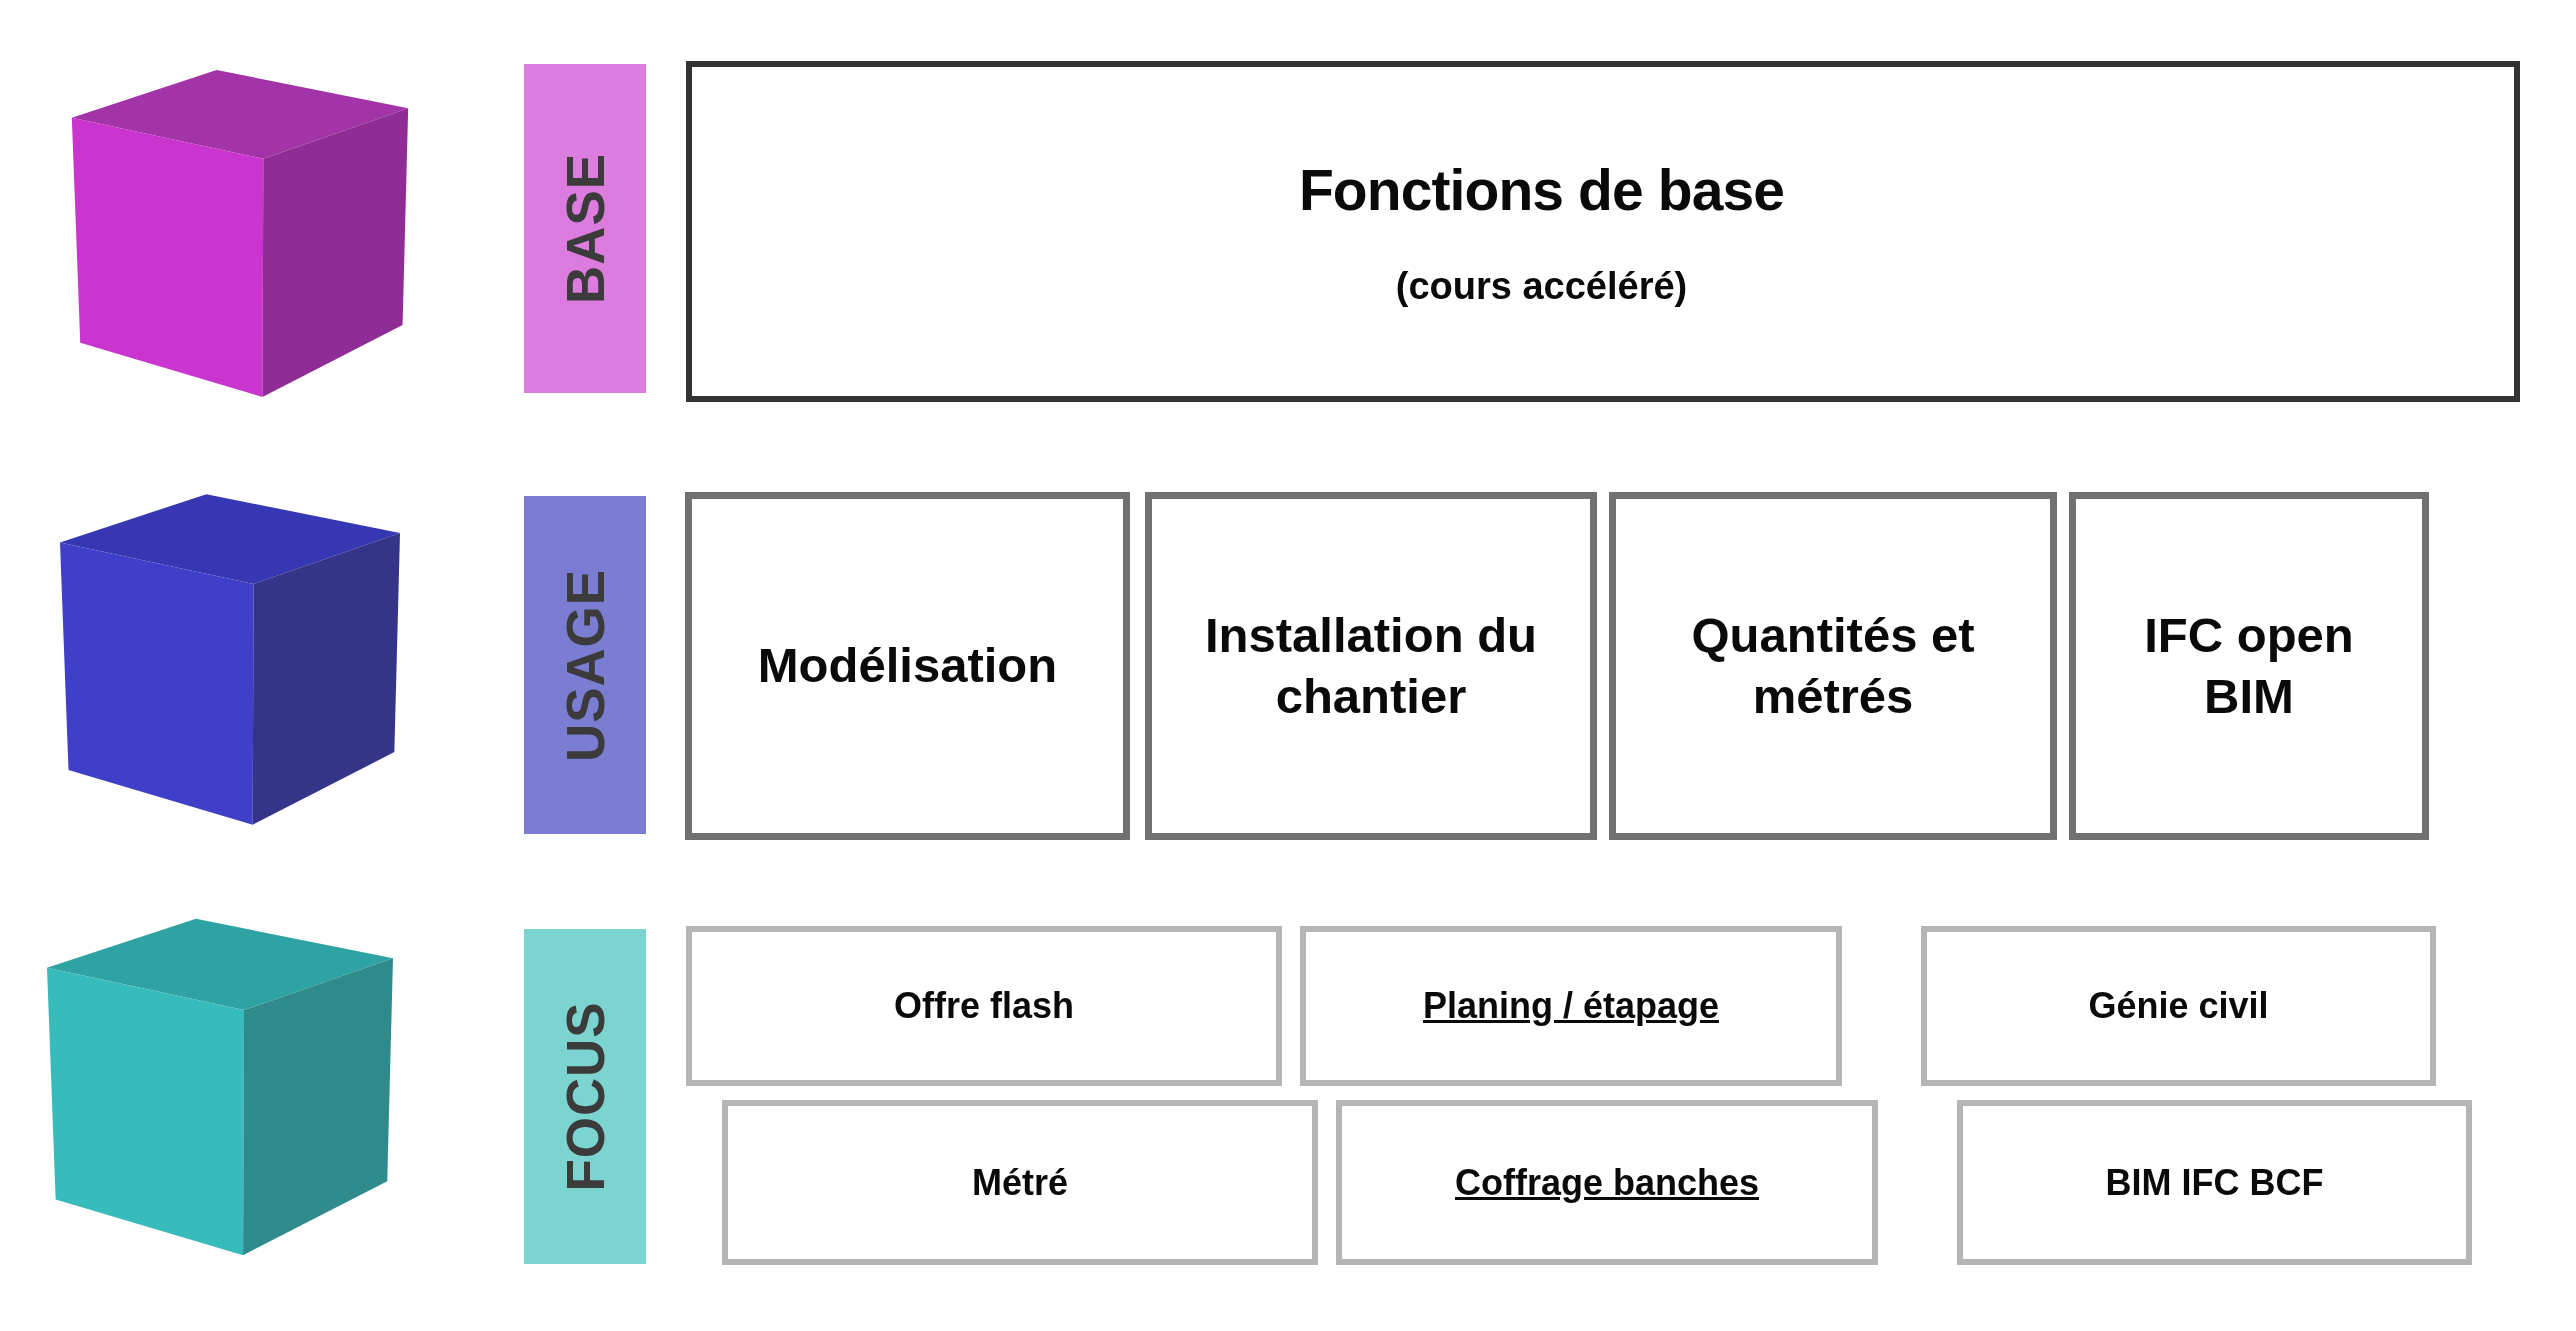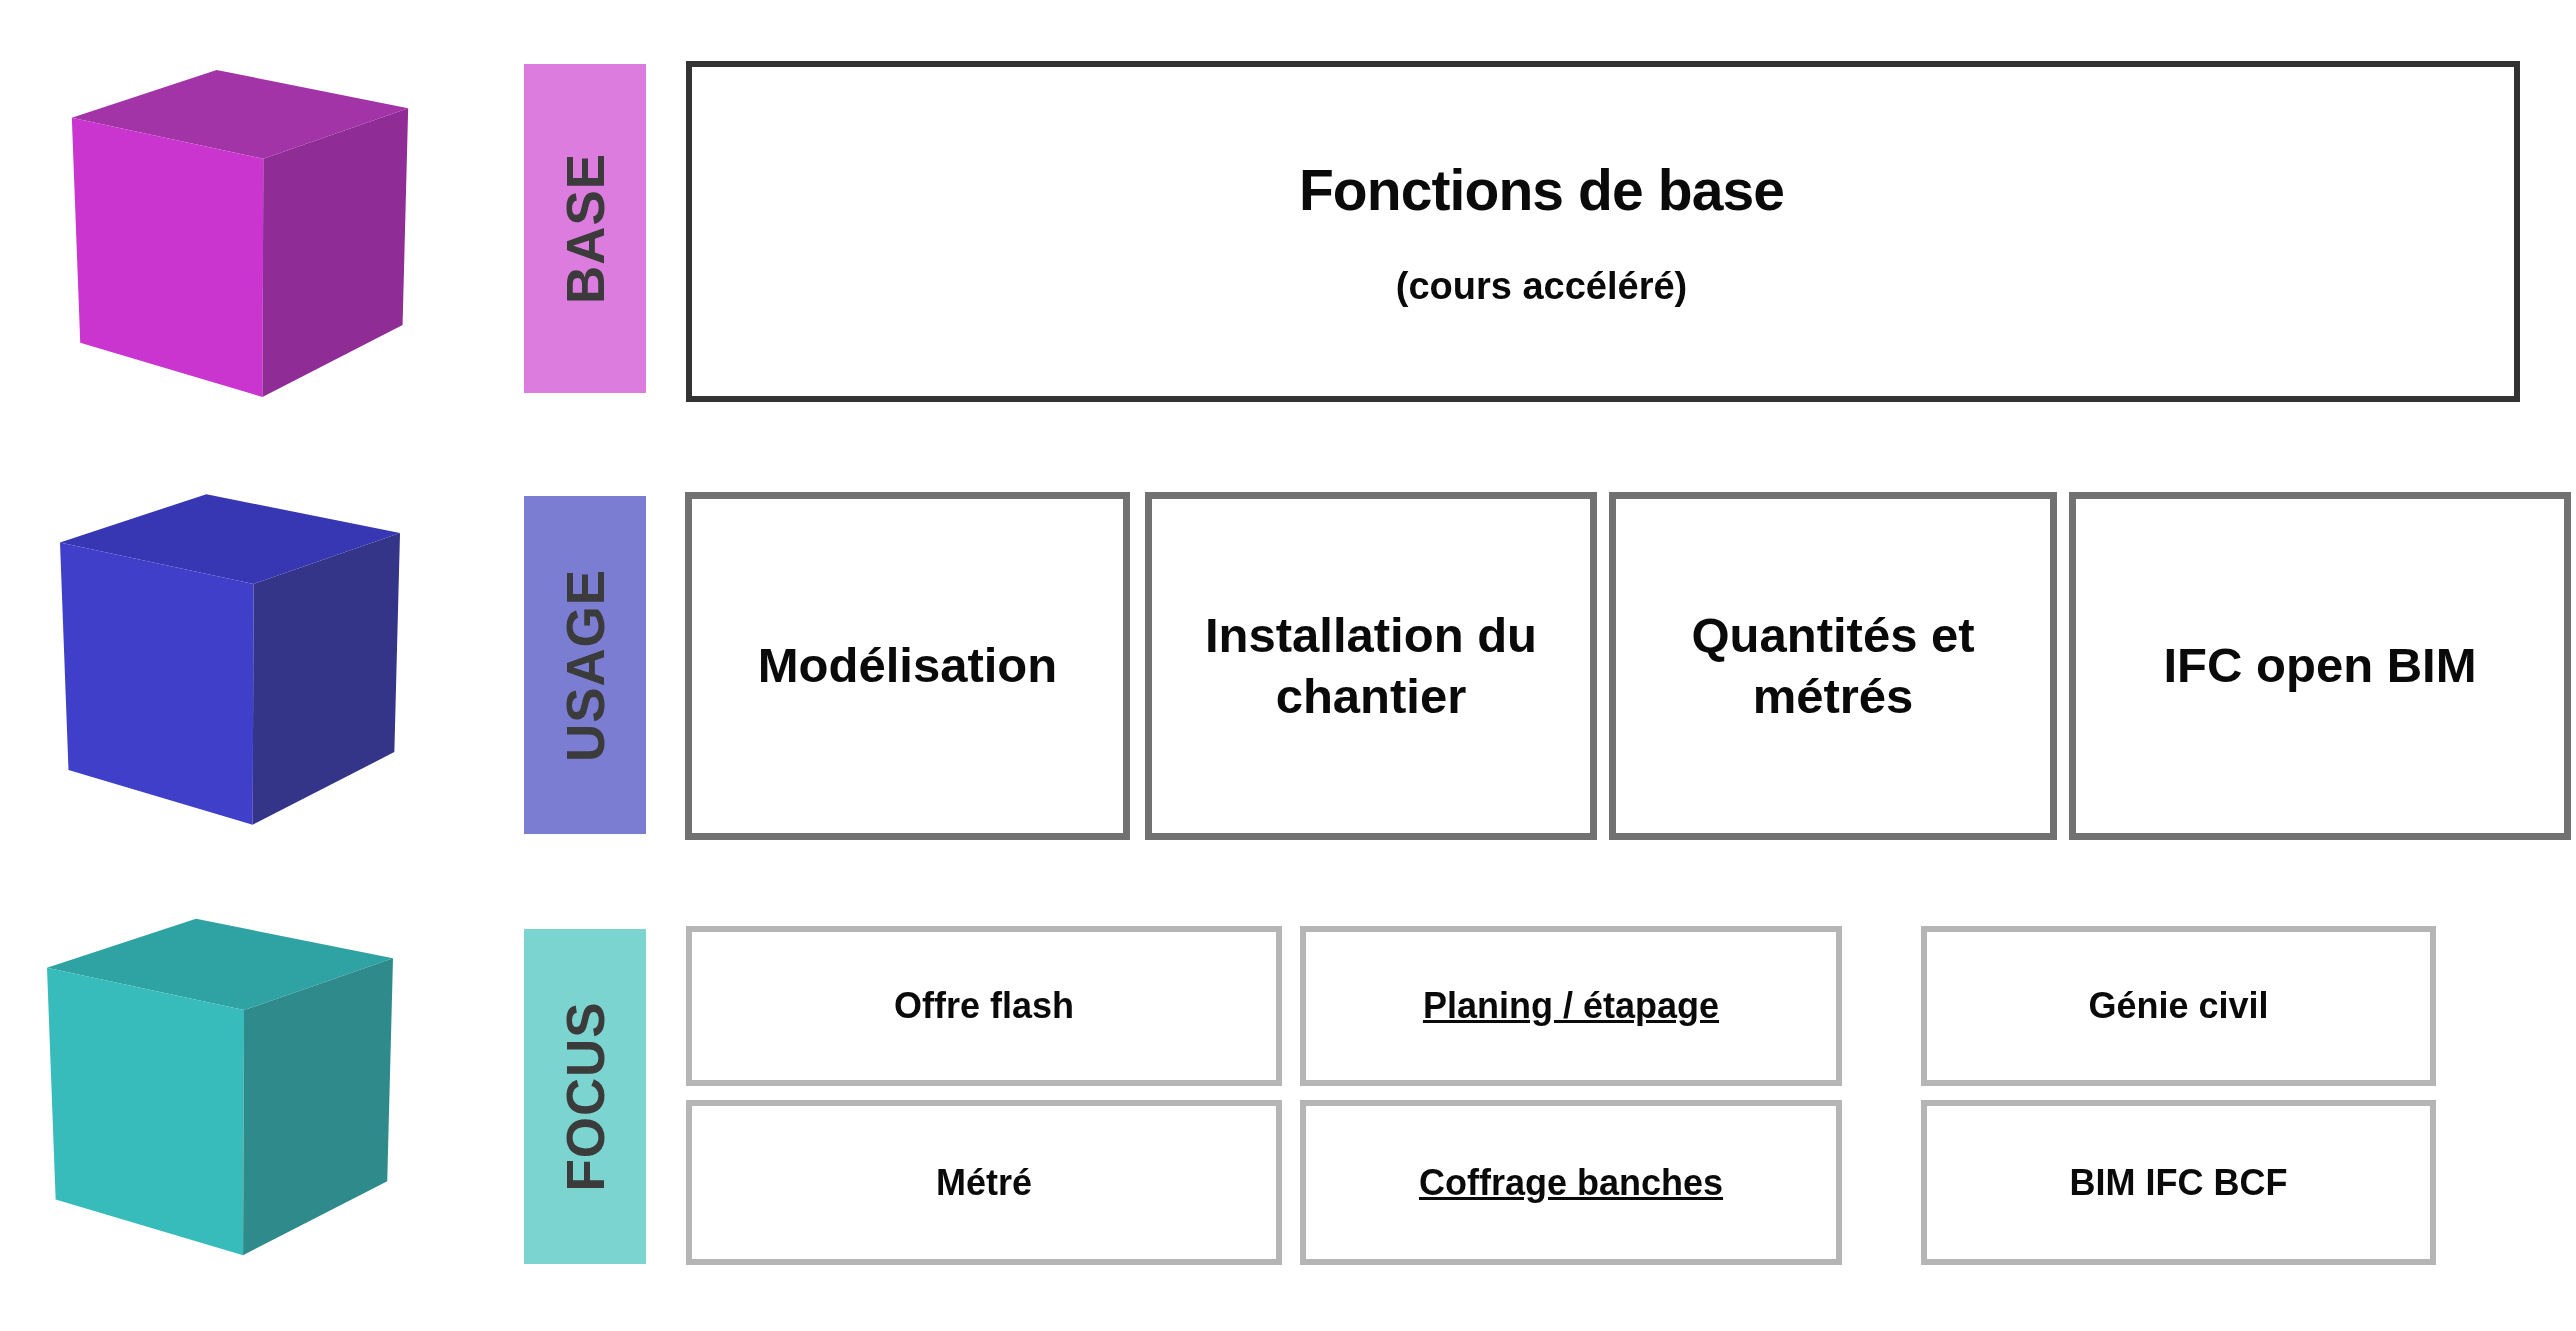--- a/index.html
+++ b/index.html
@@ -54,30 +54,30 @@
   
   .box-usage {
     top: 492px; height: 348px;
     border: 7.6px solid #717171;
     font-size: 49px; line-height: 1.25;
     padding: 0 38px;
   }
   .box-usage-1 { left: 685px;  width: 445px; }
   .box-usage-2 { left: 1145px; width: 452px; }
   .box-usage-3 { left: 1609px; width: 448px; }
-  .box-usage-4 { left: 2069px; width: 502px; justify-content: center; }
+  .box-usage-4 { left: 2069px; width: 360px; justify-content: center; }
 
   
   .box-focus {
     border: 6.6px solid #b5b5b5;
     font-size: 36px; line-height: 1.2;
     padding: 12px 19px;
   }
   .focus-top    { top: 926px;  height: 160px; }
-  .focus-bottom { top: 1100px; height: 165px; }
+  .focus-bottom { top: 1100px; height: 165px; margin-left: 36px; }
   .focus-col-1 { left: 686px;  width: 596px; }
   .focus-col-2 { left: 1300px; width: 542px; text-decoration: underline; }
   .focus-col-3 { left: 1921px; width: 515px; }
 
   .cube { position: absolute; }
 </style>
 </head>
 <body>
 
 <svg class="cube" style="left:68px; top:70px;" width="344" height="327" viewBox="0 0 360 350">

